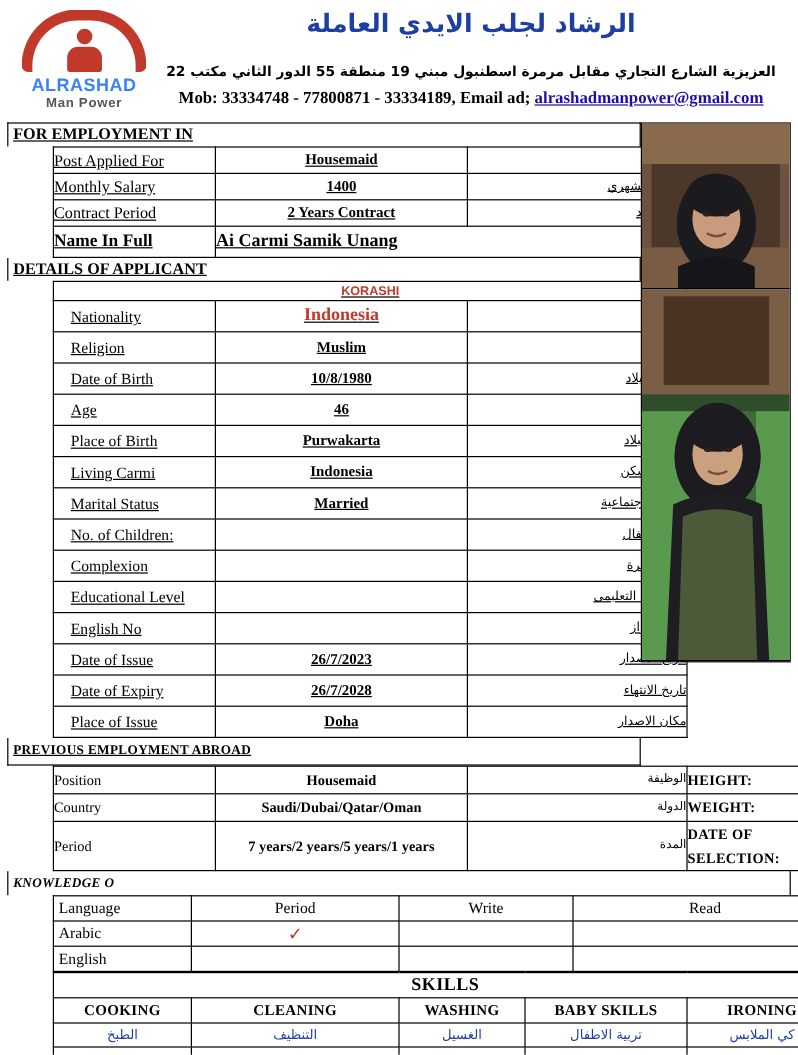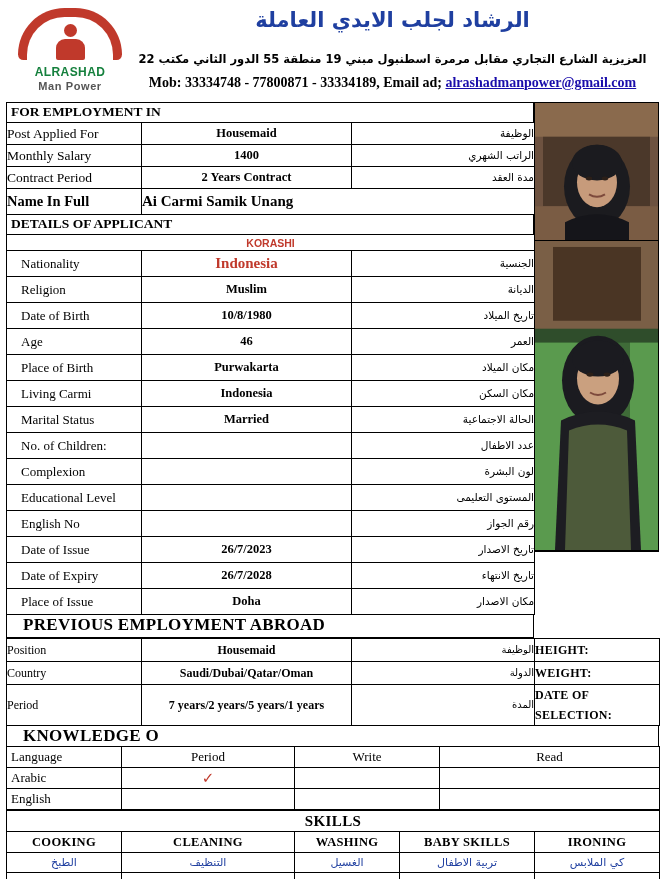--- a/index.html
+++ b/index.html
@@ -59,22 +59,22 @@
   .logo-person-body {
     position: absolute;
     left: 38px; top: 33px;
     width: 29px; height: 21px;
     background: #c0392b;
     border-radius: 9px 9px 2px 2px;
   }
   .logo-text-main {
     font-family: "Liberation Sans", sans-serif;
     font-weight: bold;
-    font-size: 12px;
-    color: #15803d;
+    font-size: 15px;
+    color: #3b82f6;
     letter-spacing: 0.4px;
     line-height: 16px;
   }
   .logo-text-sub {
     font-family: "Liberation Sans", sans-serif;
     font-weight: bold;
     font-size: 11px;
     color: #555;
     letter-spacing: 0.6px;
     line-height: 13px;
@@ -112,20 +112,21 @@
   .company-contact .email-link {
     color: #1a0dab;
     text-decoration: underline;
   }
 
   
   table.grid {
     border-collapse: collapse;
     width: 100%;
     table-layout: fixed;
+    margin-left: 38px;
   }
   table.grid td, table.grid th {
     border: 1px solid #000;
     padding: 0;
   }
   .bar {
     border: 1px solid #000;
     border-bottom: none;
     font-family: "Liberation Serif", serif;
     font-weight: bold;
@@ -134,20 +135,21 @@
     line-height: 16px;
   }
 
   
   .body-wrap {
     position: relative;
     width: 653px;
   }
   .left-col {
     width: 528px;
+    text-decoration: underline;
   }
   .photo-col {
     position: absolute;
     right: 0;
     top: 0;
     width: 125px;
     border: 1px solid #000;
     box-sizing: border-box;
   }
   .photo {
@@ -213,22 +215,22 @@
   }
 
   .applicant-row td { height: 25px; }
   .applicant-row .row-label { height: 25px; line-height: 23px; padding-left: 14px; }
   .applicant-row .row-value { height: 25px; line-height: 23px; }
   .applicant-row .row-ar { height: 25px; line-height: 23px; }
 
   
   .section-title {
     font-weight: bold;
-    font-size: 17px;
-    padding: 1px 16px;
+    font-size: 11px;
+    padding: 1px 4px;
     height: 20px;
     line-height: 18px;
     letter-spacing: 0.3px;
   }
   .prev-label { font-size: 12px; padding-left: 6px; height: 22px; line-height: 20px;}
   .prev-value { font-weight: bold; font-size: 12px; text-align: center; height: 22px; line-height: 20px;}
   .prev-ar { font-family: "DejaVu Sans", sans-serif; direction: rtl; text-align: right; font-size: 10px; padding-right: 4px; height: 22px; line-height: 20px;}
   .hw-label {
     font-weight: bold;
     font-size: 12px;
@@ -497,21 +499,21 @@
         </tr>
         <tr>
           <td class="prev-label">Period</td>
           <td class="prev-value">7 years/2 years/5 years/1 years</td>
           <td class="prev-ar">المدة</td>
           <td class="hw-label">DATE OF SELECTION:</td>
         </tr>
       </tbody>
     </table>
 
-    <div class="bar section-title" style="border-top:none;width:653px;box-sizing:border-box;">KNOWLEDGE O</div>
+    <div class="bar section-title" style="border-top:none;width:653px;box-sizing:border-box;font-style:italic;">KNOWLEDGE O</div>
     <table class="grid" style="width:653px;">
       <colgroup>
           <col style="width:115px">
           <col style="width:173px">
           <col style="width:145px">
           <col style="width:220px">
         </colgroup>
       <tbody>
         <tr>
           <td class="kn-head left">Language</td>

